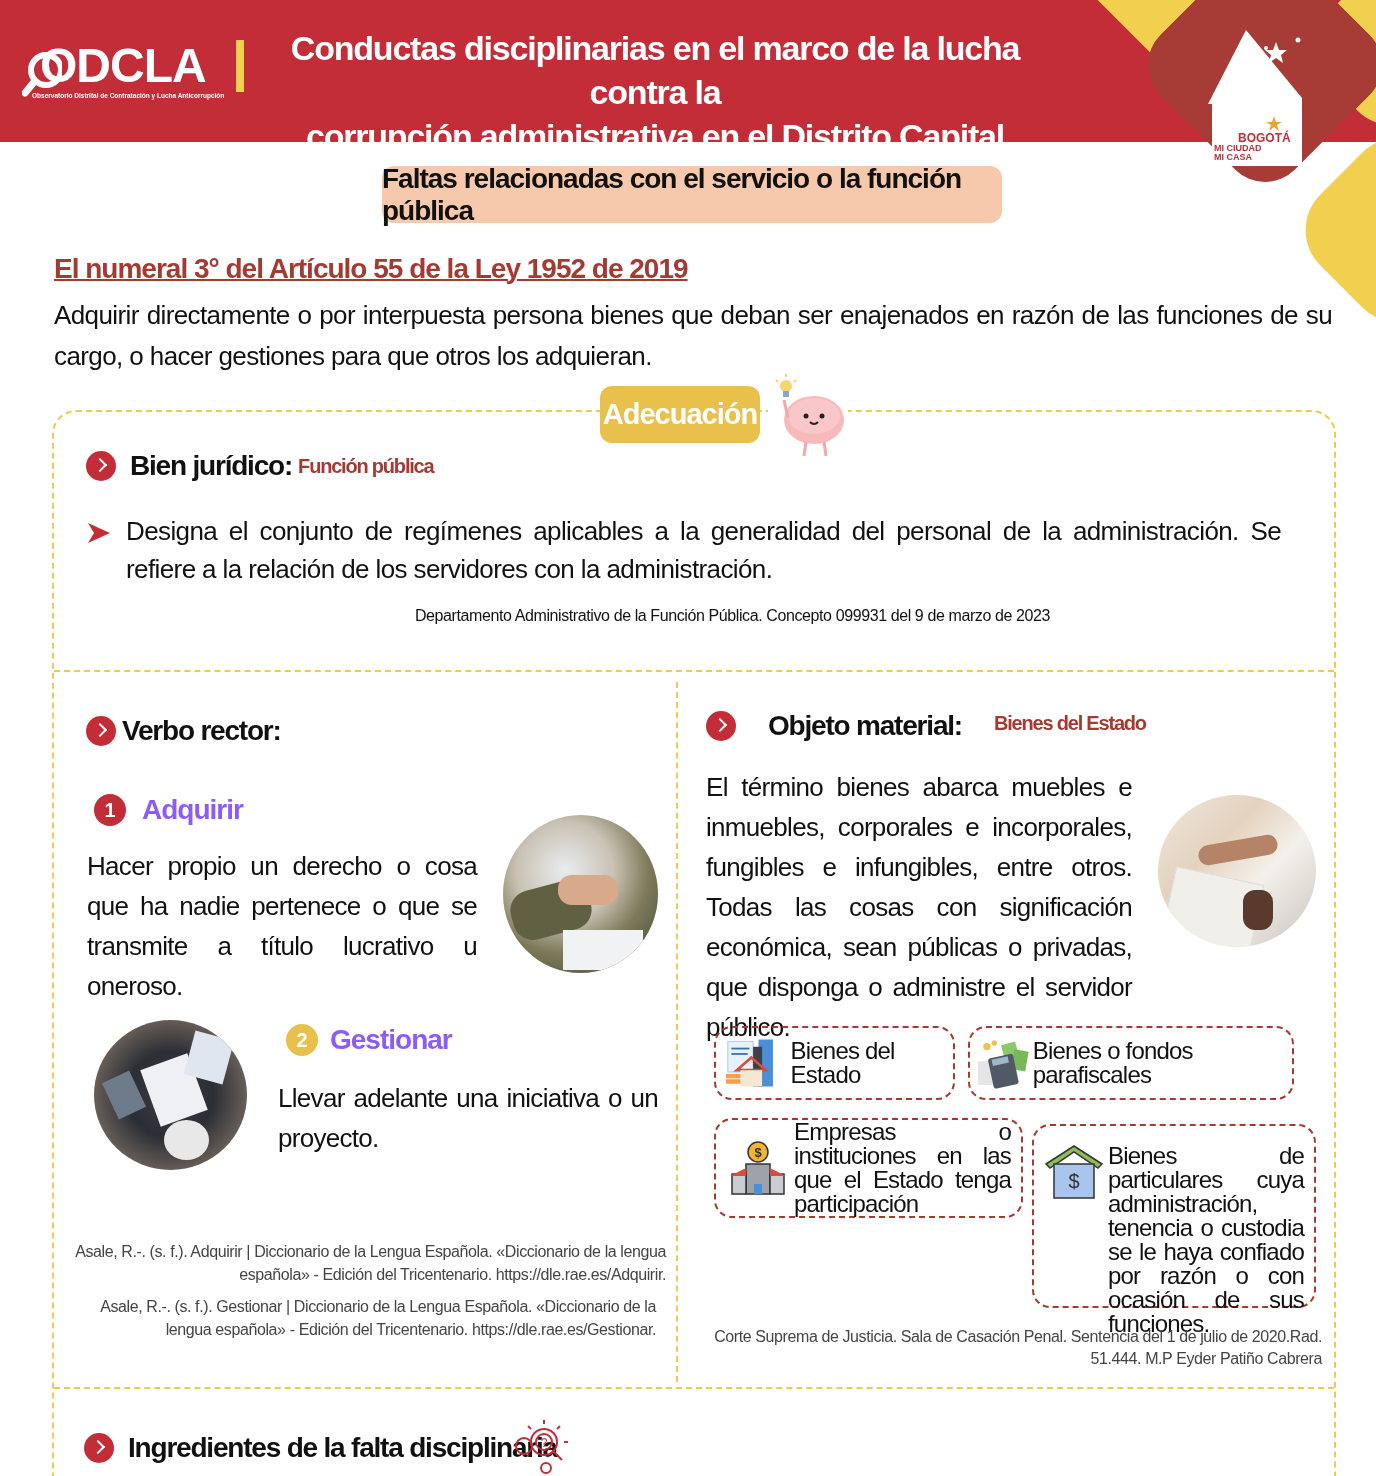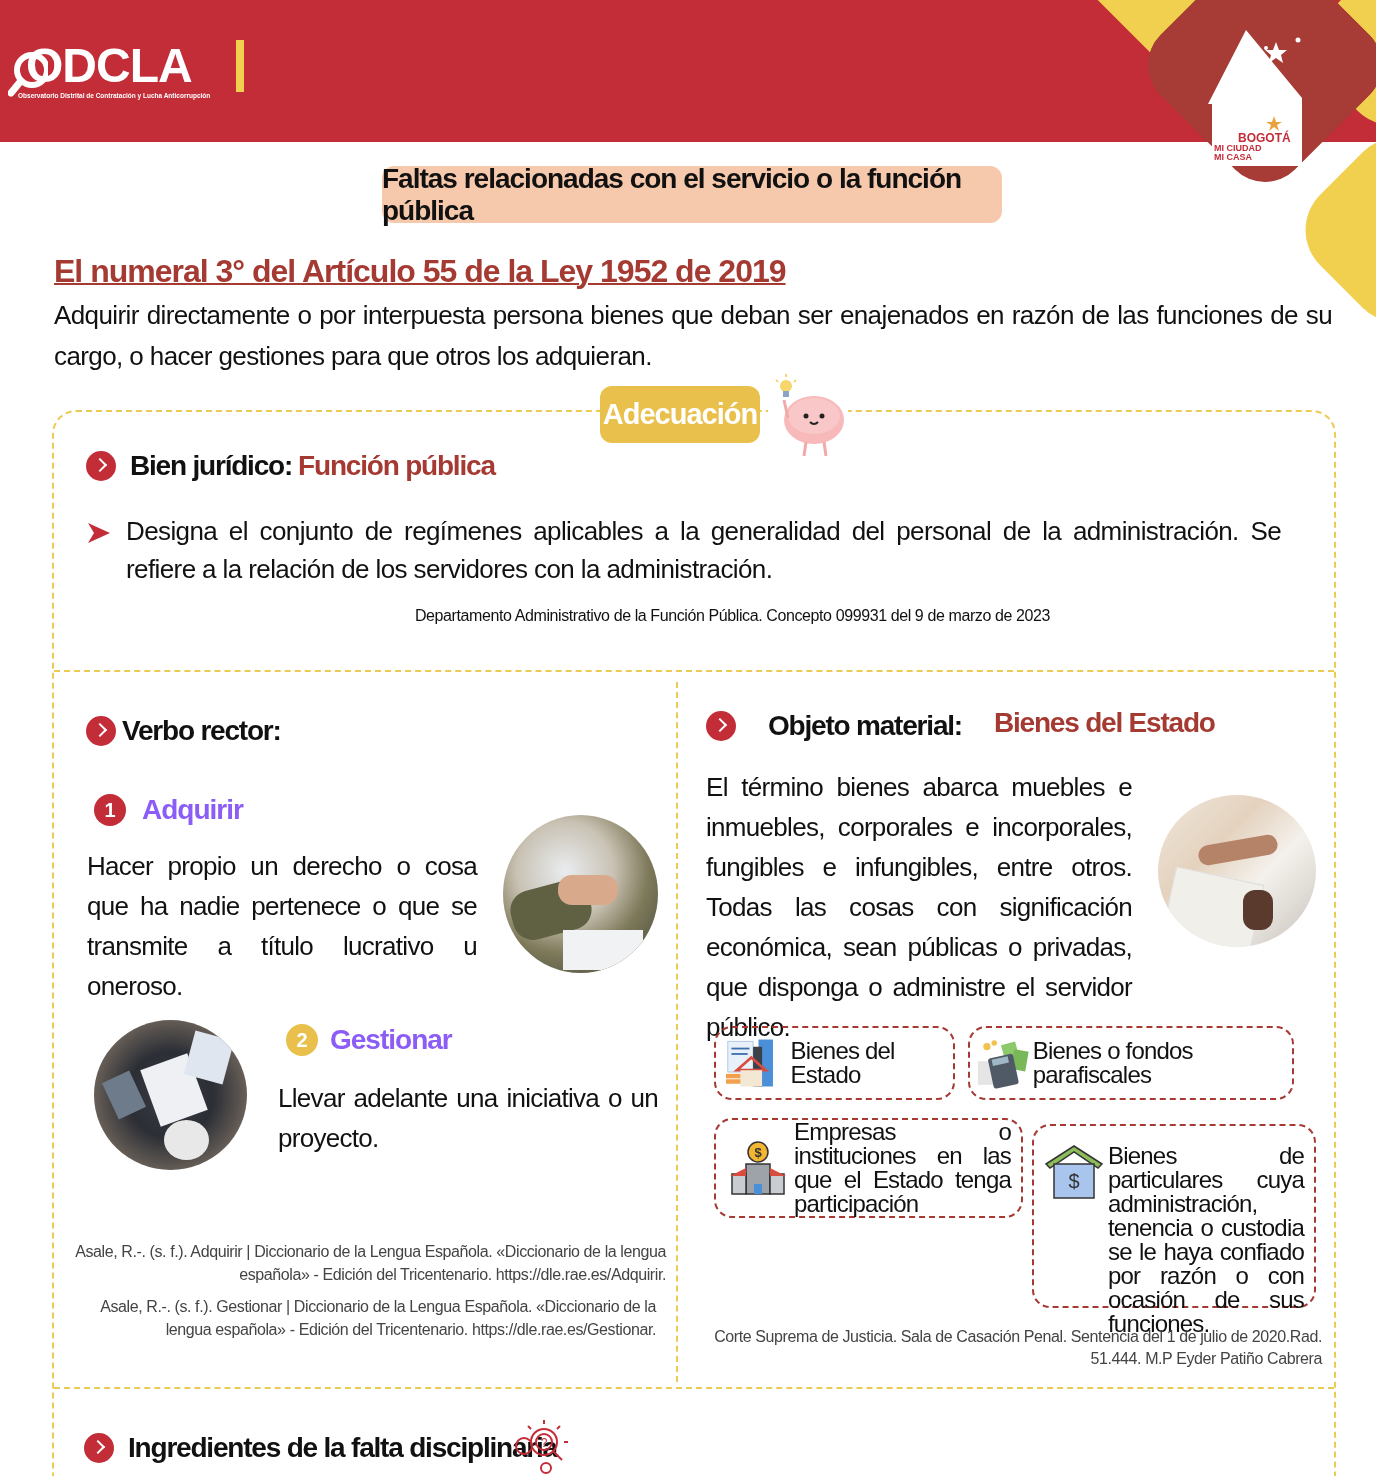--- a/index.html
+++ b/index.html
@@ -6,54 +6,54 @@
     html, body { width: 1376px; height: 1476px; overflow: hidden; background: #ffffff; }
     body { position: relative; font-family: "Liberation Sans", "DejaVu Sans", sans-serif; color: #111; }
 
     
     .header { position: absolute; left: 0; top: 0; width: 1376px; height: 142px; background: #c32d38; overflow: hidden; }
     .yellow-blob1 { position: absolute; left: 1080px; top: -120px; width: 230px; height: 180px; background: #f2d04f; border-radius: 60px; transform: rotate(45deg); }
     .yellow-blob2 { position: absolute; left: 1330px; top: -40px; width: 140px; height: 160px; background: #f2d04f; border-radius: 50px; transform: rotate(45deg); }
     .yellow-side { position: absolute; left: 1318px; top: 150px; width: 160px; height: 160px; background: #f2d04f; border-radius: 50px; transform: rotate(45deg); }
     .diamond { position: absolute; left: 1170px; top: -30px; width: 190px; height: 190px; background: #a63c35; border-radius: 42px; transform: rotate(45deg); }
 
-    .logo { position: absolute; left: 8px; top: 38px; width: 200px; height: 62px; }
+    .logo { position: absolute; left: 22px; top: 38px; width: 200px; height: 62px; }
     .logo-text { position: absolute; left: 18px; top: 0; font-size: 48px; font-weight: 700; color: #fff; letter-spacing: -1px; line-height: 56px; font-family: "Liberation Sans", sans-serif; }
     .logo-sub { position: absolute; left: 10px; top: 54px; font-size: 6.5px; color: #fff; white-space: nowrap; font-weight: 700; }
     .logo-mag { position: absolute; left: 0; top: 10px; width: 40px; height: 50px; }
     .header-sep { position: absolute; left: 236px; top: 40px; width: 8px; height: 52px; background: #f2d04f; }
     .header-title { position: absolute; left: 260px; top: 26px; width: 790px; color: #fff; font-weight: 700; font-size: 34px; line-height: 44px; text-align: center; letter-spacing: -1.2px; }
 
     .house { position: absolute; left: 1208px; top: 30px; width: 100px; height: 136px; }
     .house-brand { position: absolute; left: 1214px; top: 132px; color: #c32d38; font-weight: 800; font-size: 9px; line-height: 9px; font-family: "Liberation Sans", sans-serif; }
     .house-brand .big { font-size: 12px; line-height: 12px; margin-left: 24px; }
 
     
     .pill { position: absolute; left: 382px; top: 166px; width: 620px; height: 57px; background: #f7c9ac; border-radius: 12px; display: flex; align-items: center; justify-content: center; }
     .pill span { font-size: 28px; font-weight: 700; letter-spacing: -1px; color: #111; }
 
     
-    .norm-title { position: absolute; left: 54px; top: 253px; font-size: 32px; font-weight: 700; color: #a53a33; text-decoration: underline; text-decoration-thickness: 2px; letter-spacing: -1px; }
+    .norm-title { position: absolute; left: 54px; top: 253px; font-size: 28px; font-weight: 700; color: #a53a33; text-decoration: underline; text-decoration-thickness: 2px; letter-spacing: -1px; }
     .norm-text { position: absolute; left: 54px; top: 295px; width: 1278px; font-size: 26px; line-height: 41px; text-align: justify; text-align-last: left; letter-spacing: -0.6px; color: #111; }
 
     
     .box { position: absolute; left: 52px; top: 410px; width: 1284px; height: 1120px; border: 2px dashed #eccb55; border-radius: 24px; }
     .hline { position: absolute; height: 0; border-top: 2px dashed #eccb55; }
     .vline { position: absolute; width: 0; border-left: 2px dashed #eccb55; }
 
     .badge { position: absolute; left: 600px; top: 386px; width: 160px; height: 57px; background: #e8c04b; border-radius: 12px; display: flex; align-items: center; justify-content: center; z-index: 3; }
     .badge span { color: #fff; font-size: 29px; font-weight: 700; letter-spacing: -1px; }
     .brain { position: absolute; left: 768px; top: 374px; width: 80px; height: 86px; z-index: 3; background: #fff; }
 
     .chev { display: inline-block; width: 30px; height: 30px; border-radius: 50%; background: #c32d38; position: relative; vertical-align: middle; }
     .chev::after { content: ""; position: absolute; left: 9px; top: 9px; width: 8px; height: 8px; border-right: 2.5px solid #fff; border-top: 2.5px solid #fff; transform: rotate(45deg); }
 
     .sec-head { position: absolute; display: flex; align-items: center; gap: 14px; }
     .sec-head .lbl { font-size: 28px; font-weight: 700; color: #111; letter-spacing: -1.2px; }
-    .sec-head .val { font-size: 28px; font-weight: 700; color: #a53a33; letter-spacing: -1.2px; }
+    .sec-head .val { font-size: 20px; font-weight: 700; color: #a53a33; letter-spacing: -1.2px; }
 
     .arrow-bullet { position: absolute; left: 86px; top: 520px; width: 26px; height: 26px; }
     .bien-text { position: absolute; left: 126px; top: 512px; width: 1155px; font-size: 26px; line-height: 38px; text-align: justify; text-align-last: left; letter-spacing: -0.6px; }
     .cite { position: absolute; font-size: 16px; color: #111; text-align: right; letter-spacing: -0.4px; line-height: 23px; }
     .cite.gray { color: #444; font-size: 16px; line-height: 23px; }
 
     .num { display: inline-flex; width: 32px; height: 32px; border-radius: 50%; align-items: center; justify-content: center; color: #fff; font-size: 20px; font-weight: 800; }
     .num.red { background: #c32d38; }
     .num.yel { background: #e8c04b; }
     .verb-head { position: absolute; display: flex; align-items: center; gap: 16px; }
@@ -76,20 +76,24 @@
 
   <div class="logo">
     <svg class="logo-mag" viewBox="0 0 40 50">
       <circle cx="24" cy="22" r="15" fill="none" stroke="#fff" stroke-width="6"></circle>
       <line x1="12" y1="34" x2="3" y2="45" stroke="#fff" stroke-width="7" stroke-linecap="round"></line>
     </svg>
     <div class="logo-text">ODCLA</div>
     <div class="logo-sub">Observatorio Distrital de Contratación y Lucha Anticorrupción</div>
   </div>
   <div class="header-sep"></div>
+  <div class="header-title">
+    <div>Conductas disciplinarias en el marco de la lucha contra la</div>
+    <div>corrupción administrativa en el Distrito Capital</div>
+  </div>
 </div>
 <div class="yellow-side"></div>
 <div class="diamond" style="top:-30px; z-index:1;"></div>
 <svg class="house" style="z-index:2;" viewBox="0 0 100 136">
   <polygon points="38,0 94,68 94,136 4,136 4,74 0,74" fill="#fff"></polygon>
   <polygon points="76,12 79,20 87,20 81,25 83,33 76,28 69,33 71,25 65,20 73,20" fill="#fff" transform="translate(-8,0)"></polygon>
   <circle cx="90" cy="10" r="2.5" fill="#fff"></circle>
   <circle cx="58" cy="18" r="2" fill="#fff"></circle>
   <polygon points="66,86 68,92 74,92 69,95 71,101 66,97 61,101 63,95 58,92 64,92" fill="#e8a43a"></polygon>
 </svg>

